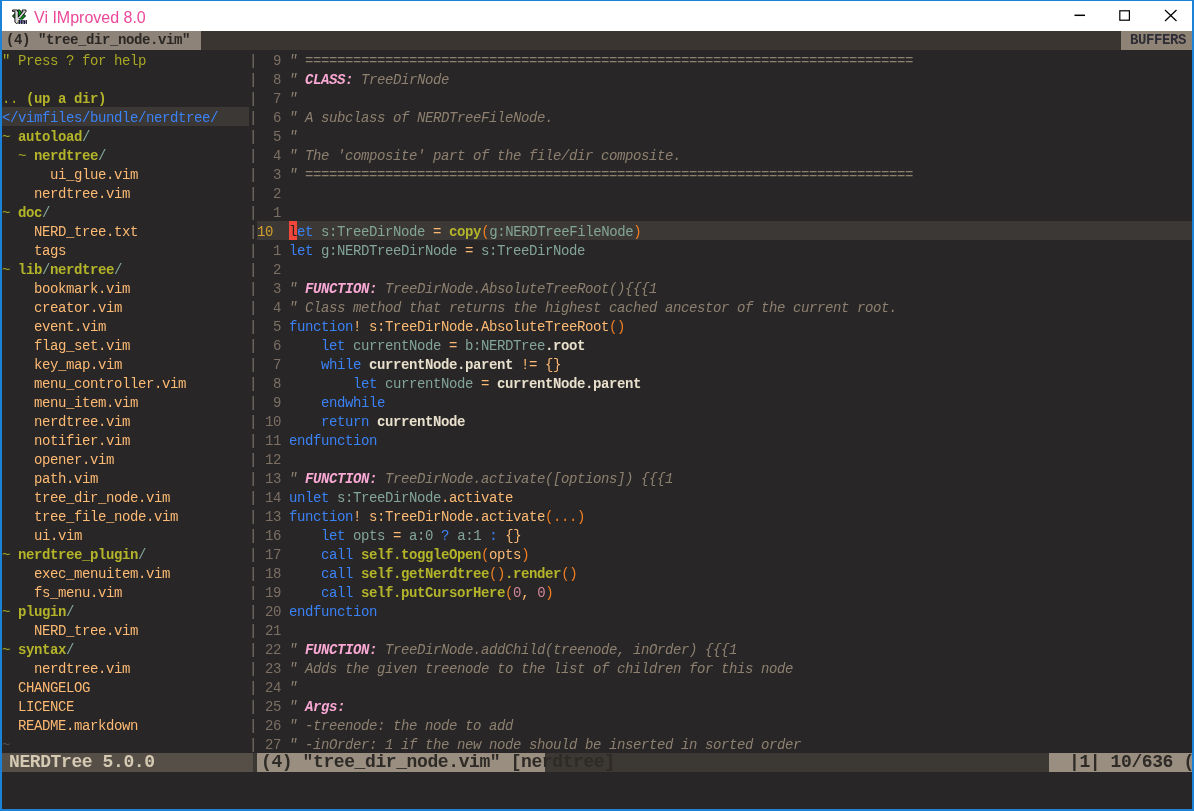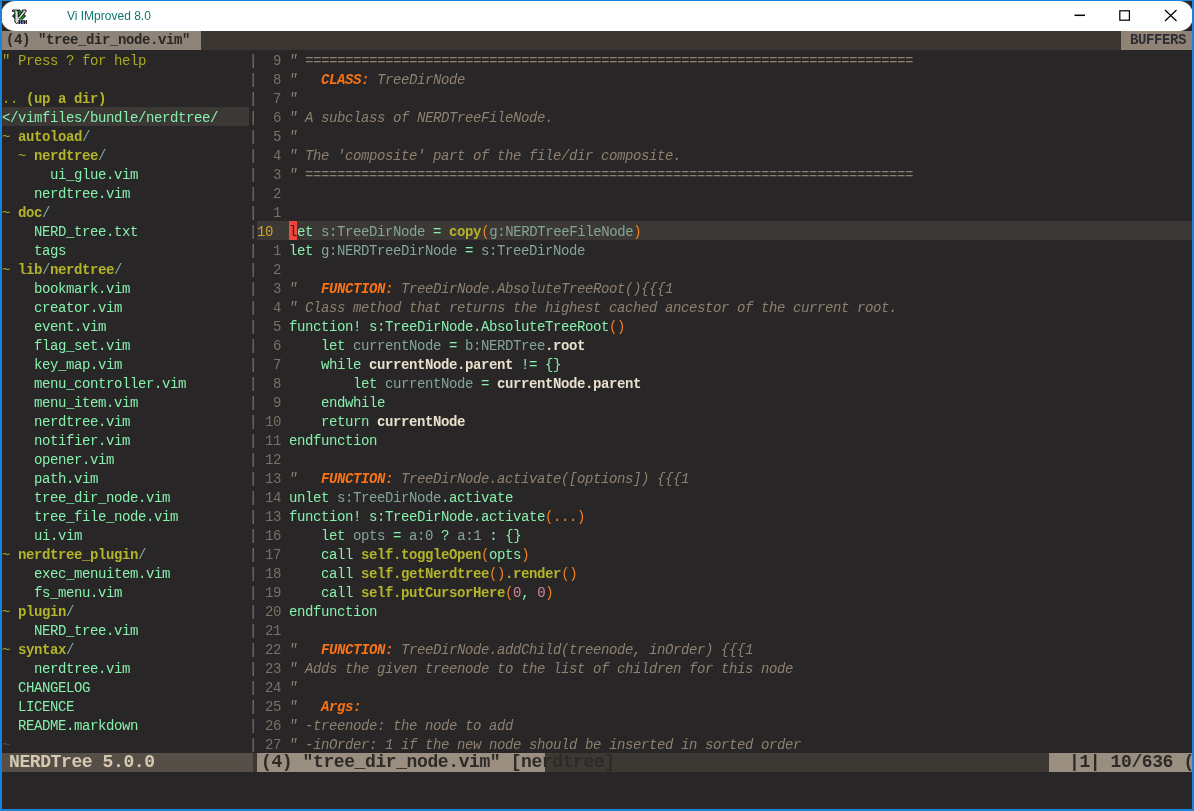--- a/index.html
+++ b/index.html
@@ -1,37 +1,37 @@
 <!DOCTYPE html>
 <html><head><meta charset="utf-8"><style>
 *{margin:0;padding:0;box-sizing:border-box;}
 html,body{width:1194px;height:811px;overflow:hidden;}
 body{position:relative;background:#282626;font-family:"Liberation Mono",monospace;}
 .abs{position:absolute;}
 .border{position:absolute;left:0;top:0;width:1194px;height:811px;border:2px solid #1c82d8;border-top:1px solid #1c82d8;pointer-events:none;z-index:50;}
-.titlebar{left:1px;top:1px;width:1192px;height:30px;background:#ffffff;border-radius:14px;}
-.title-text{position:absolute;left:33px;top:8px;font-family:"Liberation Sans",sans-serif;font-size:12px;color:#0f766e;margin-left:33px;}
+.titlebar{left:1px;top:1px;width:1192px;height:30px;background:#ffffff;}
+.title-text{position:absolute;left:33px;top:8px;font-family:"Liberation Sans",sans-serif;font-size:16px;color:#ec4899;}
 .tabline{left:2px;top:31px;width:1190px;height:19px;background:#3a3531;}
 .tab-active{position:absolute;left:0px;top:0px;width:199px;height:19px;background:#8d8379;color:#2a2623;font-weight:bold;font-size:14px;letter-spacing:-0.4px;line-height:19px;padding-left:4px;white-space:pre;}
 .buffers{position:absolute;left:1119px;top:0px;width:92px;height:19px;background:#8e8374;color:#2e2d37;font-weight:bold;font-size:14px;letter-spacing:-0.4px;line-height:19px;padding-left:9px;white-space:pre;}
 pre{font-family:"Liberation Mono",monospace;font-size:14px;letter-spacing:-0.4px;line-height:19px;white-space:pre;}
 .sidebar{left:2px;top:51.5px;width:247px;height:703px;}
 .sep{left:249px;top:51.5px;width:8px;height:703px;color:#7d746a;text-align:center;}
 .editor{left:257px;top:51.5px;width:935px;height:703px;}
 .nr{color:#7c6f64;}
 .cnr{color:#d4a02c;}
 .c{color:#8d8070;font-style:italic;}
-.ct{color:#f97316;font-style:italic;font-weight:bold;margin-left:16px;}
-.r{color:#86efac;}
+.ct{color:#f9a8d4;font-style:italic;font-weight:bold;}
+.r{color:#3b82f6;}
 .b{color:#83a598;}
 .g{color:#b4b42a;font-weight:bold;}
 .g2{color:#a8a824;}
 .o{color:#f07f23;}
 .p{color:#d3869b;}
-.f{color:#86efac;}
+.f{color:#fdba74;}
 .fb{color:#e8e0cc;font-weight:bold;}
 .sl{color:#83a598;}
 .eob{color:#584f48;}
 .cur{color:#2a2220;}
 
 
 .status{left:2px;top:753px;width:1190px;height:19px;background:#3c3834;font-weight:bold;font-size:18px;letter-spacing:-0.4px;line-height:19px;white-space:pre;}
 .st-nerd{position:absolute;left:0;top:0;width:251px;height:19px;background:#564f48;color:#d5c9b2;padding-left:7px;}
 .st-file{position:absolute;left:255px;top:0;width:288px;height:19px;background:#998e80;color:#2e2a26;padding-left:4px;}
 .st-mid{position:absolute;left:831px;top:0;height:19px;color:#ccc0a4;}

